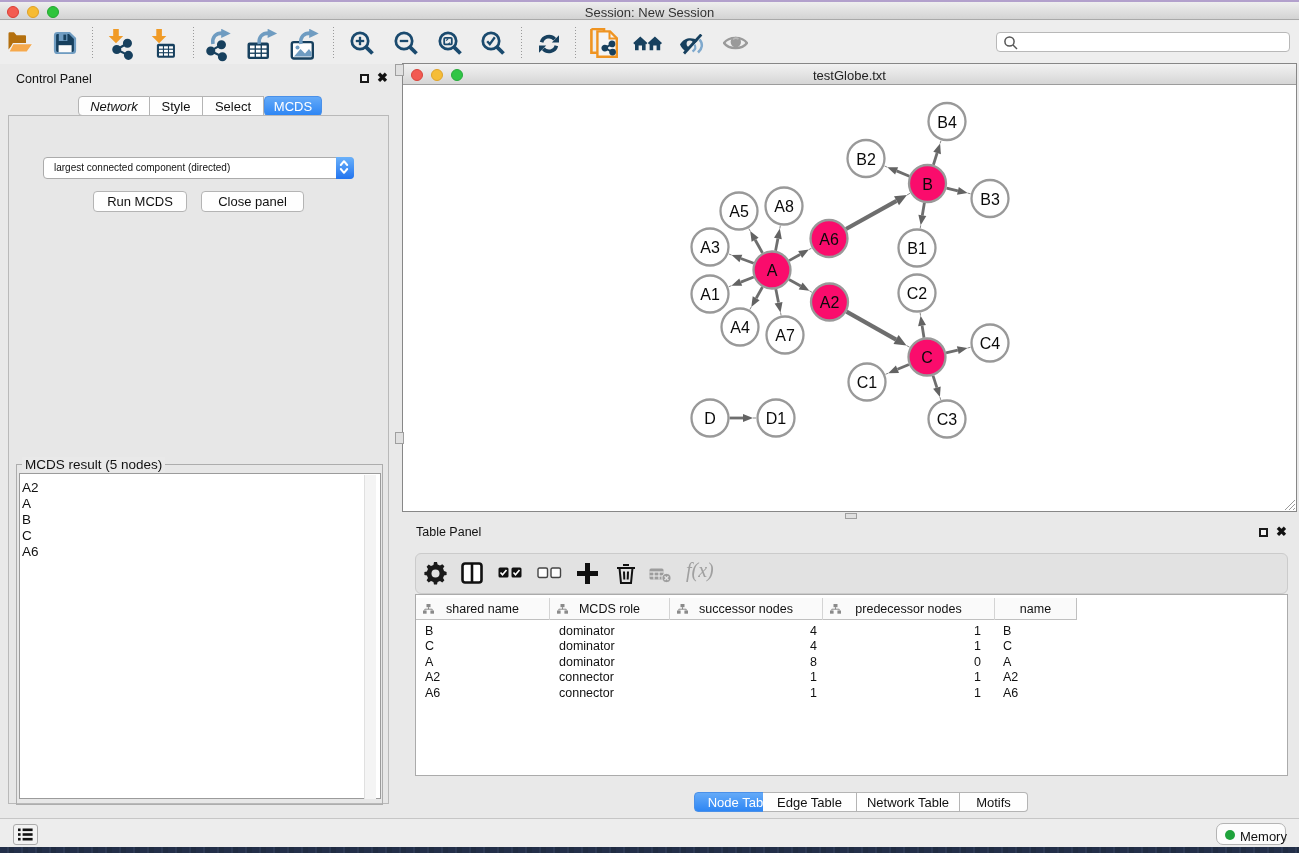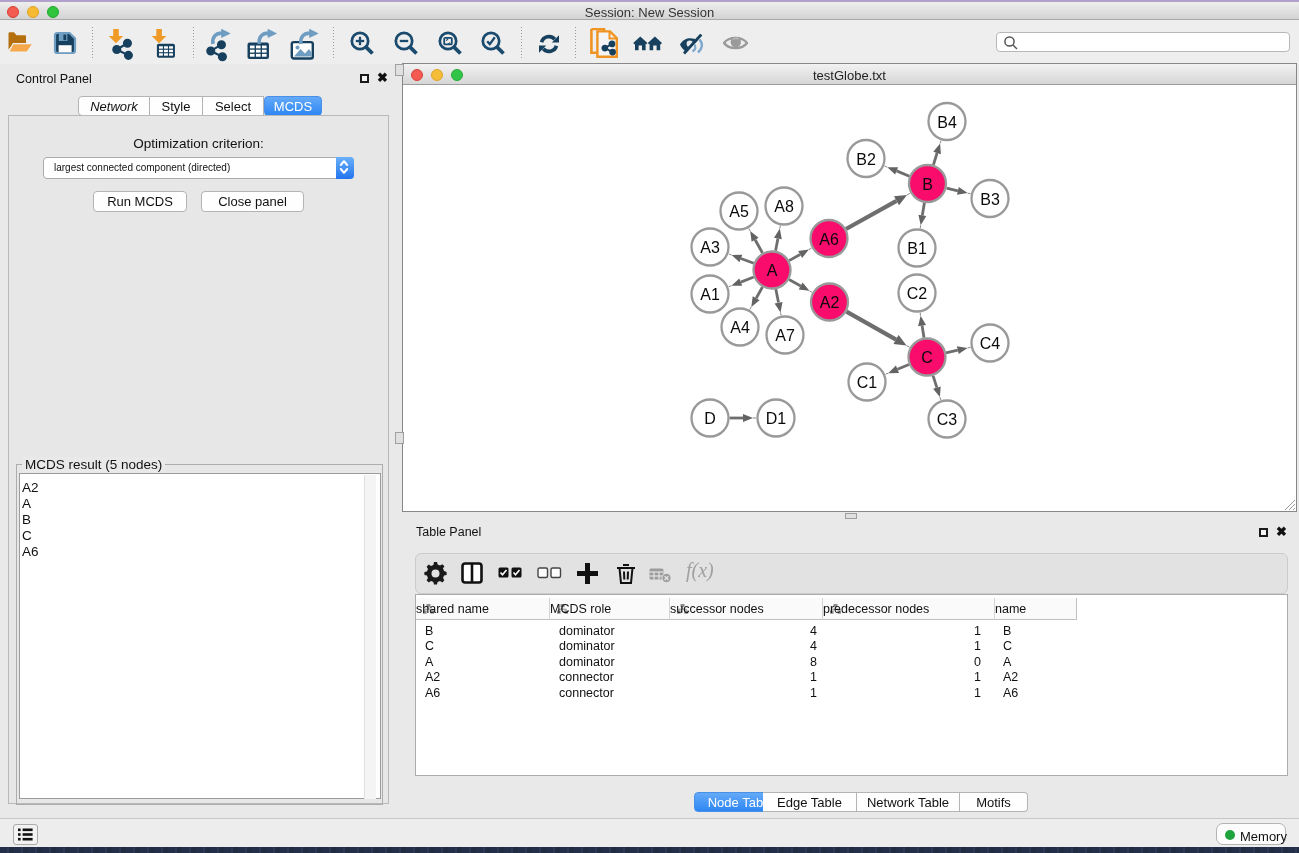--- a/index.html
+++ b/index.html
@@ -46,21 +46,21 @@
   background:linear-gradient(#f2f2f2,#d6d6d6); border-bottom:1px solid #9c9c9c; }
 #frame-title { position:absolute; top:4px; width:100%; text-align:center; font-size:13px; color:#222; }
 #graph { position:absolute; left:0px; top:22px; }
 
 #tp-title { position:absolute; left:416px; top:525px; font-size:12.5px; color:#111; }
 #tp-toolbar { position:absolute; left:415px; top:553px; width:873px; height:41px;
   background:#e2e2e2; border:1px solid #cbcbcb; border-radius:6px; }
 #tbl { position:absolute; left:415px; top:594px; width:873px; height:182px; background:#fff; border:1px solid #ababab; }
 #tbl-head { position:absolute; left:0; top:3px; width:661px; height:22px; background:#fafafa; border-bottom:1px solid #c0c0c0; }
 .th { position:absolute; top:0; height:22px; border-right:1px solid #d4d4d4; font-size:12.5px; color:#111; }
-.th span { position:absolute; width:100%; top:4px; }
+.th span { position:absolute; width:100%; text-align:center; top:4px; }
 .hicon { position:absolute; left:7px; top:6px; }
 .cell { position:absolute; font-size:12.5px; color:#111; height:15.6px; }
 
 
 #statusbar { position:absolute; left:0; top:818px; width:1299px; height:29px; background:#ededed; border-top:1px solid #c6c6c6; }
 #listbtn { position:absolute; left:13px; top:5px; width:25px; height:21px; background:#f2f2f2;
   border:1px solid #ababab; border-radius:3px; }
 #membtn { position:absolute; right:13px; top:4px; width:70px; height:22px; background:#fcfcfc;
   border:1px solid #b4b4b4; border-radius:7px; font-size:13px; color:#111; }
 .handle { position:absolute; background:#e0e0e0; border:1px solid #9f9f9f; }
@@ -233,21 +233,20 @@
   <div id="cp-title">Control Panel</div>
   <div class="floatbox" style="left:360px;top:74px;"></div>
   <div class="xicon" style="left:377px;top:70px;">✖</div>
   <div class="tabs" style="left:78px;top:96px;">
     <div class="tab" style="left:0;width:72px;border-radius:4px 0 0 4px;font-style:italic;">Network</div>
     <div class="tab" style="left:72px;width:53px;border-left:none;">Style</div>
     <div class="tab" style="left:125px;width:61px;border-left:none;">Select</div>
     <div class="tab sel" style="left:186px;width:58px;">MCDS</div>
   </div>
   <div id="cp-content"></div>
-  <div id="opt-label">Optimization criterion:</div>
   <div id="combo">largest connected component (directed)
     <div id="combo-btn">
         <svg width="16" height="20" viewBox="0 0 16 20" style="position:absolute;left:0;top:0;">
           <g stroke="#fff" stroke-width="2" fill="none" stroke-linecap="round" stroke-linejoin="round">
             <path d="M4.8 8 L8 4.2 L11.2 8"></path>
             <path d="M4.8 12 L8 15.8 L11.2 12"></path>
           </g>
         </svg>
       </div>
   </div>

